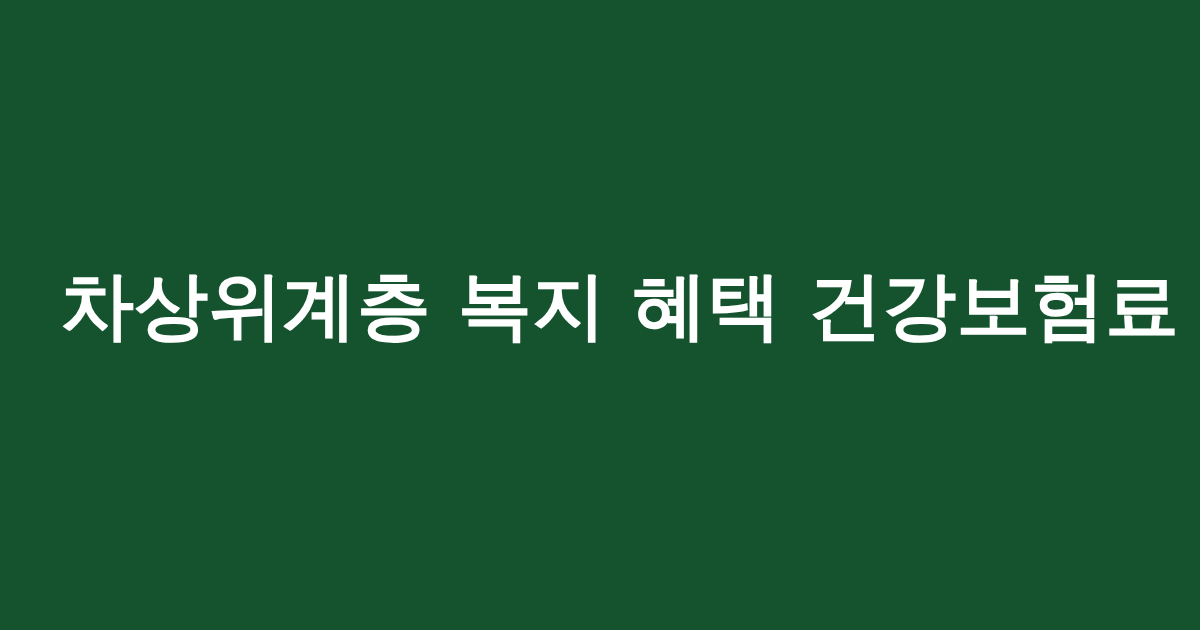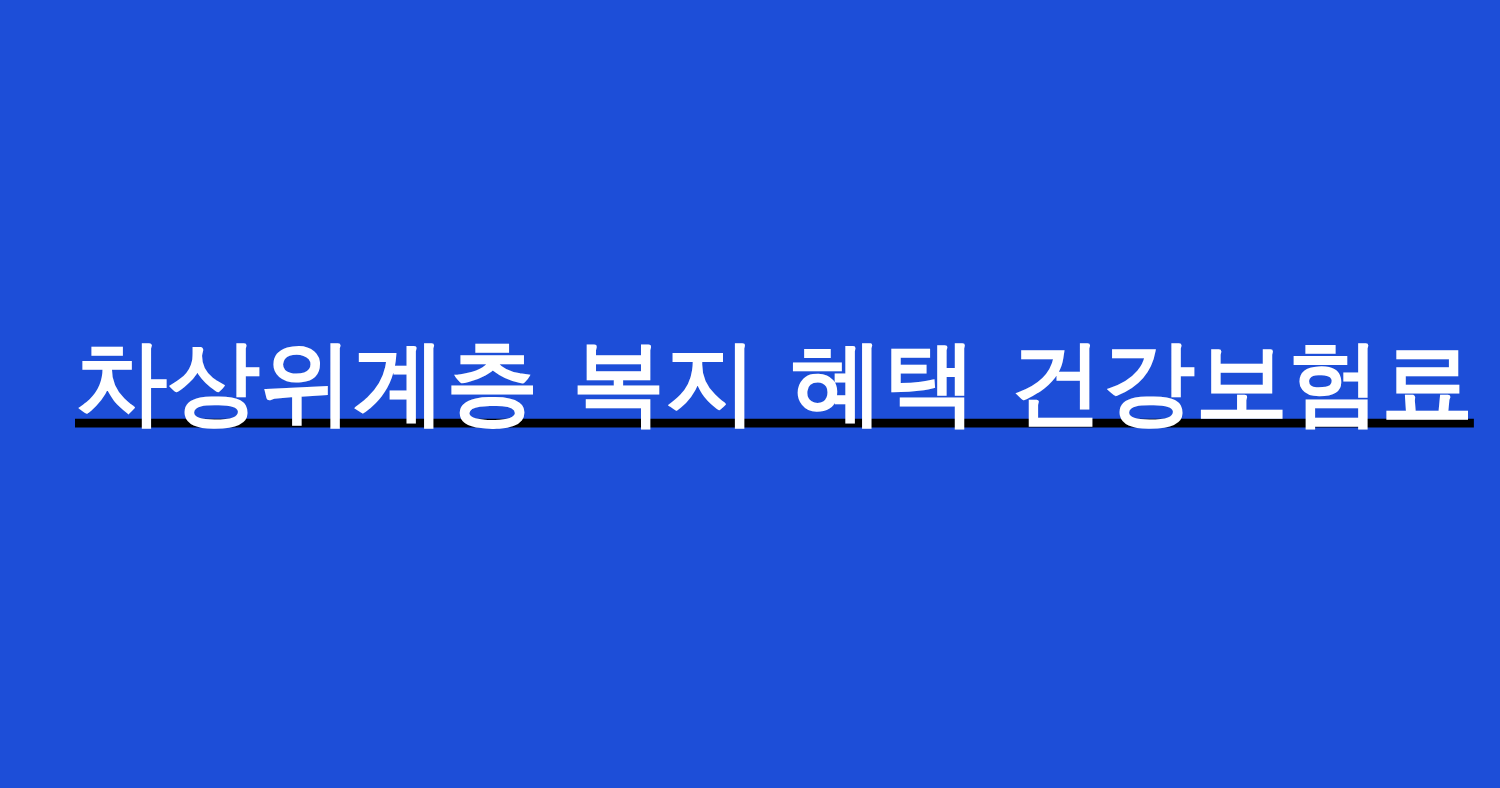--- a/index.html
+++ b/index.html
@@ -44,17 +44,17 @@
     line-height: 1.24;
     letter-spacing: 0.2px;
     word-spacing: 6px;
     white-space: nowrap;
     -webkit-font-smoothing: antialiased;
   }
 </style>
 </head>
 <body>
 
-<div class="banner" style="background-color: #1d4ed8; text-decoration: underline;">
+<div class="banner" style="background-color: #14532d;">
   <div class="banner-inner">
     <h1 class="banner-title" style="color: rgb(255, 255, 255); font-size: 74px;">차상위계층 복지 혜택 건강보험료</h1>
   </div>
 </div>
 
 </body></html>

